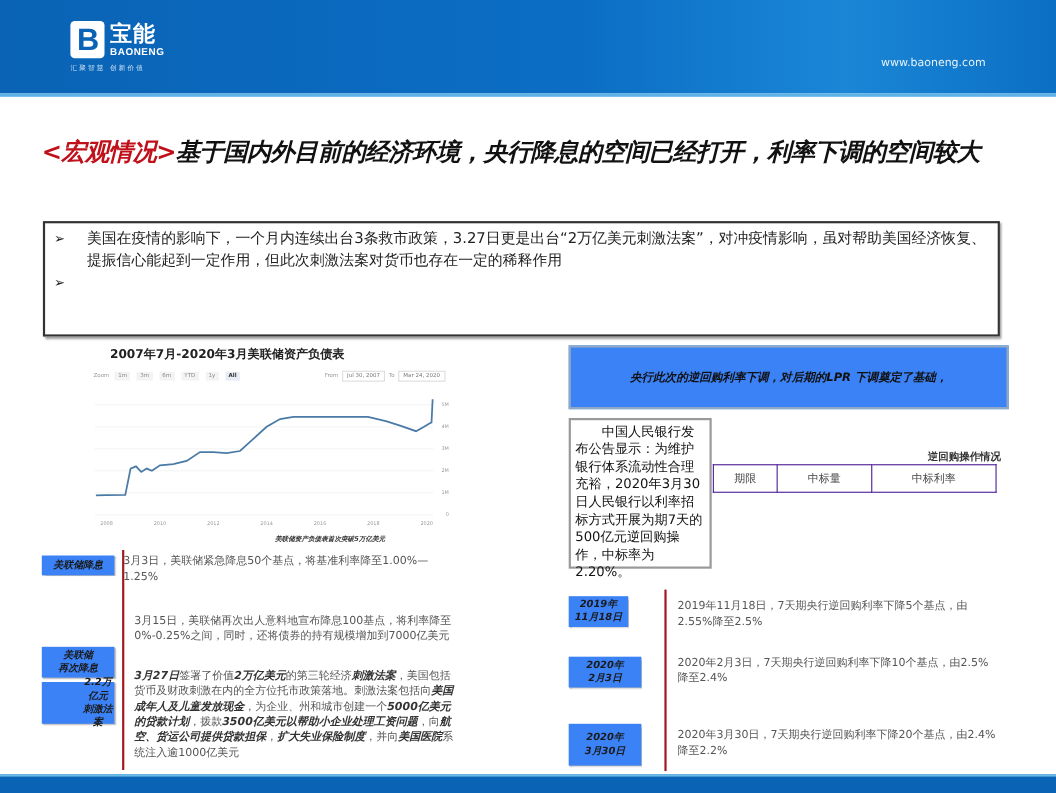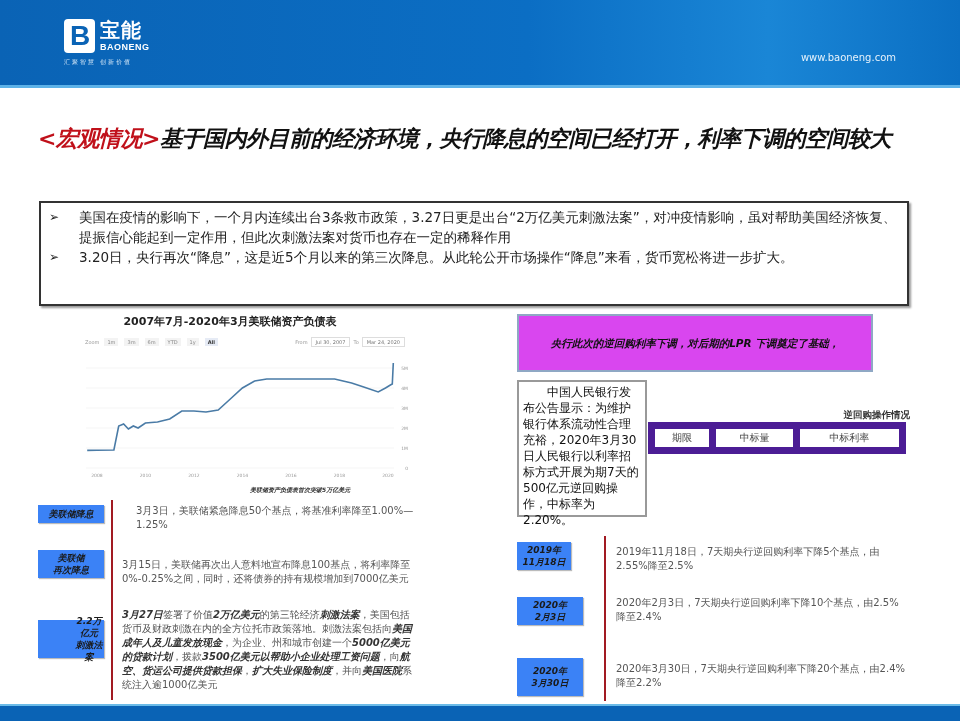--- a/index.html
+++ b/index.html
@@ -18,39 +18,39 @@
   .logo-slogan { position: absolute; left: 64px; top: 58px; color: #cfe4f6; font-size: 6px; letter-spacing: 2px; }
   .site-url { position: absolute; right: 64px; top: 52px; color: #e6f2fb; font: 10px "DejaVu Sans", sans-serif; text-align: center; }
 
   .title { position: absolute; left: 22px; top: 118px; width: 920px; font: italic bold 22px "DejaVu Sans", sans-serif; line-height: 41px; color: #111; letter-spacing: -0.5px; margin-left: 16px; }
   .title .hl { color: #c0101a; }
 
   .summary { position: absolute; left: 39px; top: 201px; width: 870px; height: 105px; border: 2px solid #333; box-shadow: 2px 2px 2px #999; padding: 4px 10px 0 8px; }
   .bullet { display: flex; font-size: 13.5px; line-height: 20px; color: #222; }
   .bullet .arrow { width: 30px; flex: none; font-size: 12px; }
 
-  .chart-title { position: absolute; left: 100px; top: 314px; width: 260px; text-align: center; font: bold 11px "DejaVu Sans", sans-serif; color: #222; }
+  .chart-title { position: absolute; left: 100px; top: 314px; width: 260px; font: bold 11px "DejaVu Sans", sans-serif; color: #222; }
   .chart-toolbar { position: absolute; left: 85px; top: 335px; width: 320px; height: 14px; font-size: 5px; color: #999; display: flex; align-items: center; }
   .zbtn { margin-right: 6px; padding: 1px 3px; background: #f3f3f3; color: #888; }
   .zbtn.active { background: #e6ebf5; color: #333; font-weight: bold; }
   .range { margin-left: auto; display: flex; align-items: center; gap: 3px; }
   .range .box { border: 1px solid #ddd; padding: 1px 4px; color: #777; }
   .chart-svg { position: absolute; left: 82px; top: 352px; }
   .chart-caption { position: absolute; left: 250px; top: 486px; font: italic bold 6px "DejaVu Sans", sans-serif; color: #333; }
 
   .vline { position: absolute; width: 2px; background: #a11a22; }
   .tag { position: absolute; background: #3b82f6; color: #1a1a1a; font: italic bold 9px "DejaVu Sans", sans-serif; display: flex; align-items: center; justify-content: center; text-align: center; line-height: 12px; box-shadow: 1px 1px 1px #bbb; }
   .event { position: absolute; font-size: 10px; line-height: 14px; color: #555; }
   .event b { font-style: italic; color: #333; }
 
-  .callout { position: absolute; left: 517px; top: 314px; width: 356px; height: 58px; background: #d946ef; border: 2px solid #8fa8c4; display: flex; flex-direction: column; justify-content: center; align-items: center; font: italic bold 10.5px "DejaVu Sans", sans-serif; line-height: 20px; color: #111; }
+  .callout { position: absolute; left: 517px; top: 314px; width: 400px; height: 58px; background: #3b82f6; border: 2px solid #8fa8c4; display: flex; flex-direction: column; justify-content: center; align-items: center; font: italic bold 10.5px "DejaVu Sans", sans-serif; line-height: 20px; color: #111; }
   .pboc-box { position: absolute; left: 517px; top: 380px; width: 130px; height: 137px; border: 2px solid #999; padding: 2px 4px; font-size: 12px; line-height: 16px; color: #111; background: #fff; }
   .repo-title { position: absolute; left: 650px; top: 409px; width: 260px; text-align: right; font: bold 9.5px "DejaVu Sans", sans-serif; color: #333; }
   .repo-table { position: absolute; left: 648px; top: 422px; width: 258px; border-collapse: collapse; font-size: 10px; color: #444; }
-  .repo-table td { border: 7px solid #4c1d95; height: 25px; text-align: center; }
+  .repo-table td { border: 1px solid #4c1d95; height: 25px; text-align: center; }
   .repo-sign { position: absolute; left: 700px; top: 497px; width: 210px; text-align: center; font-size: 10px; line-height: 17px; color: #555; letter-spacing: 0.5px; }
 
   .footer { position: absolute; left: 0; top: 704px; width: 960px; height: 17px; background: #0a63b5; border-top: 2px solid #6bbbe8; }
 </style>
 </head>
 <body>
 
 <div class="header"></div>
 <div class="header-line"></div>
 <div class="logo">
@@ -67,21 +67,20 @@
 
 <div class="title"><span class="hl">&lt;宏观情况&gt;</span><span>基于国内外目前的经济环境，央行降息的空间已经打开，利率下调的空间较大</span></div>
 
 <div class="summary">
   <div class="bullet">
     <span class="arrow">➢</span>
     <span>美国在疫情的影响下，一个月内连续出台3条救市政策，3.27日更是出台“2万亿美元刺激法案”，对冲疫情影响，虽对帮助美国经济恢复、提振信心能起到一定作用，但此次刺激法案对货币也存在一定的稀释作用</span>
   </div>
   <div class="bullet">
     <span class="arrow">➢</span>
-    <span>3.20日，央行再次“降息”，这是近5个月以来的第三次降息。从此轮公开市场操作“降息”来看，货币宽松将进一步扩大。</span>
   </div>
 </div>
 
 <div class="chart-title">2007年7月-2020年3月美联储资产负债表</div>
 <div class="chart-toolbar">
   <span style="margin-right:5px">Zoom</span>
   <span class="zbtn">1m</span>
   <span class="zbtn">3m</span>
   <span class="zbtn">6m</span>
   <span class="zbtn">YTD</span>
@@ -121,22 +120,22 @@
       <text x="305.93700787401576" y="125">2020</text>
     </g>
   <polyline id="series-line" fill="none" stroke="#4a7ba6" stroke-width="1.6" points="5.2,98.4 14.9,98.2 31.9,98.0 36.7,74.0 41.6,72.0 46.4,77.0 51.3,74.0 56.1,76.0 63.4,71.0 75.5,70.0 87.7,67.0 99.8,59.0 111.9,59.0 124.0,60.0 136.2,58.0 148.3,47.0 160.4,36.0 172.6,29.0 184.7,27.0 208.9,27.0 233.2,27.0 252.6,27.0 269.6,31.0 281.7,35.0 296.2,40.0 303.5,36.0 308.4,33.0 310.3,32.0 311.3,11.0"></polyline>
 </svg>
 <div class="chart-caption">美联储资产负债表首次突破5万亿美元</div>
 
 <div class="vline" style="left:111px; top:500px; height:200px;"></div>
 <div class="tag" style="left:38px; top:505px; width:66px; height:18px;">
     <span>美联储降息</span>
   </div>
-<div class="event" style="left:136px; top:504px; width:290px;">3月3日，美联储紧急降息50个基点，将基准利率降至1.00%—1.25%</div>
-<div class="tag" style="left:38px; top:550px; width:66px; height:28px; white-space:pre-line;"><span>美联储
+<div class="event" style="left:112px; top:504px; width:290px;">3月3日，美联储紧急降息50个基点，将基准利率降至1.00%—1.25%</div>
+<div class="tag" style="left:38px; top:588px; width:66px; height:28px; white-space:pre-line;"><span>美联储
 再次降息</span></div>
 <div class="event" style="left:122px; top:558px; width:290px;">3月15日，美联储再次出人意料地宣布降息100基点，将利率降至0%-0.25%之间，同时，还将债券的持有规模增加到7000亿美元</div>
 <div class="tag" style="left:38px; top:620px; width:66px; height:38px; white-space:pre-line;padding-left:36px;"><span>2.2万亿元
 刺激法案</span></div>
 <div class="event" id="stimulus-text" style="left:122px; top:608px; width:292px;"><b>3月27日</b><span>签署了价值</span><b>2万亿美元</b><span>的第三轮经济</span><b>刺激法案</b><span>，美国包括货币及财政刺激在内的全方位托市政策落地。刺激法案包括向</span><b>美国成年人及儿童发放现金</b><span>，为企业、州和城市创建一个</span><b>5000亿美元的贷款计划</b><span>，拨款</span><b>3500亿美元以帮助小企业处理工资问题</b><span>，向</span><b>航空、货运公司提供贷款担保</b><span>，</span><b>扩大失业保险制度</b><span>，并向</span><b>美国医院</b><span>系统注入逾1000亿美元</span></div>
 
 <div class="callout">
   <div>央行此次的逆回购利率下调，对后期的LPR 下调奠定了基础，</div>
 </div>
 <div class="pboc-box">　　中国人民银行发布公告显示：为维护银行体系流动性合理充裕，2020年3月30日人民银行以利率招标方式开展为期7天的500亿元逆回购操作，中标率为2.20%。</div>

